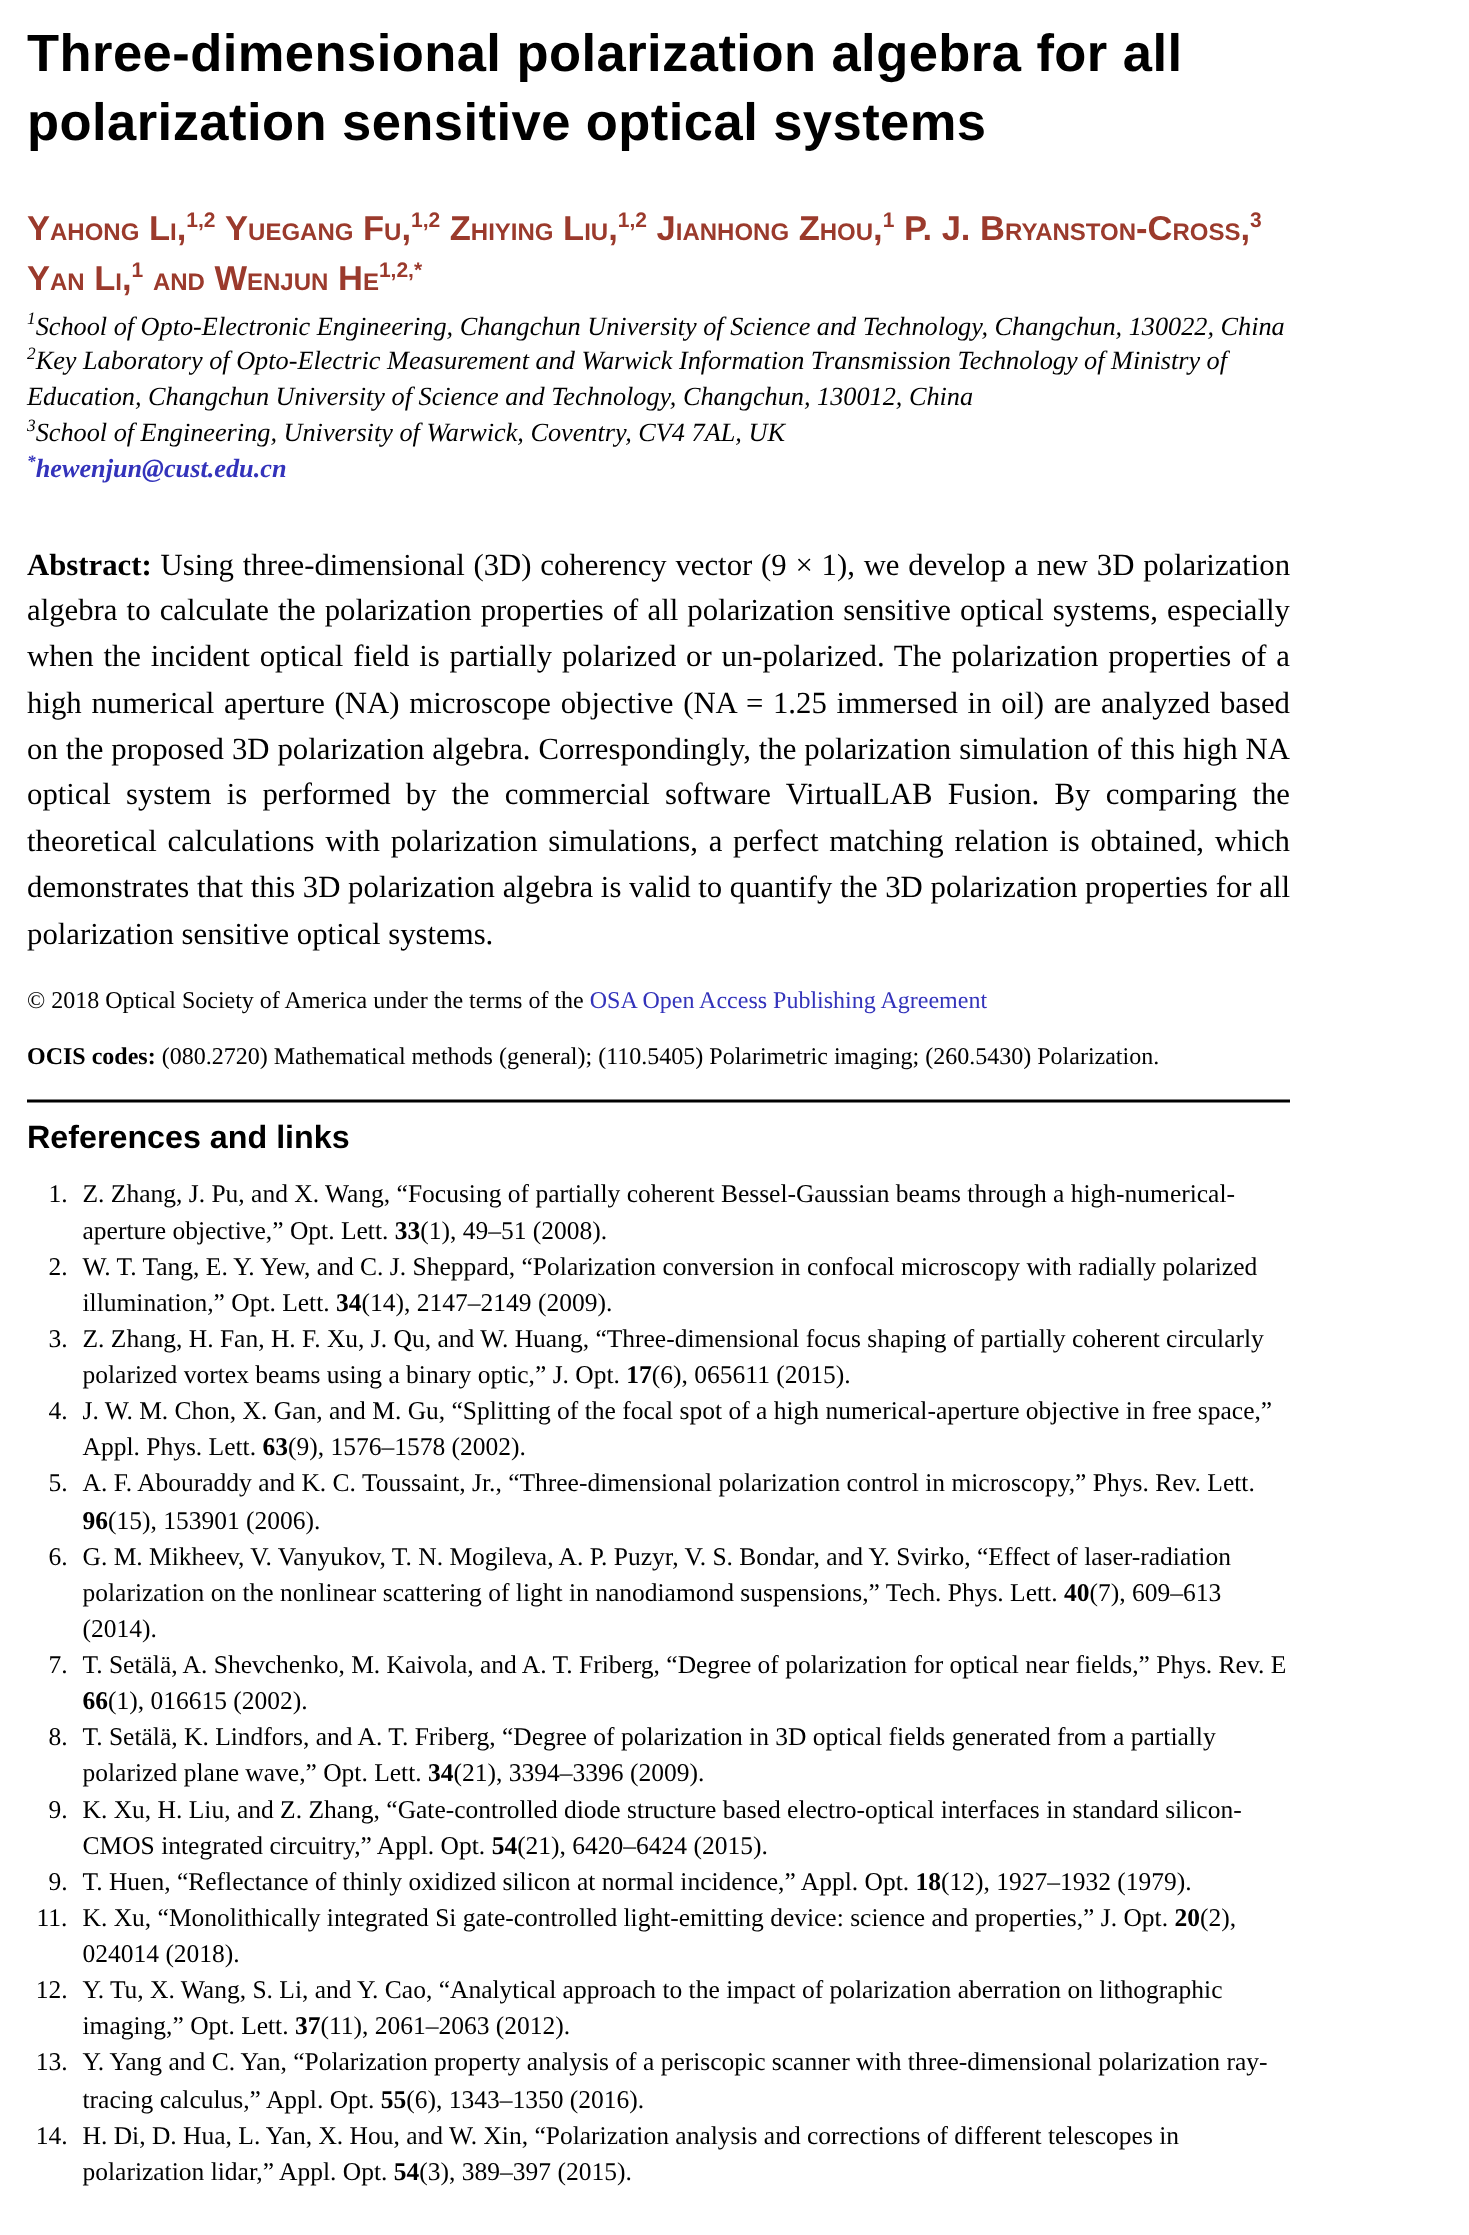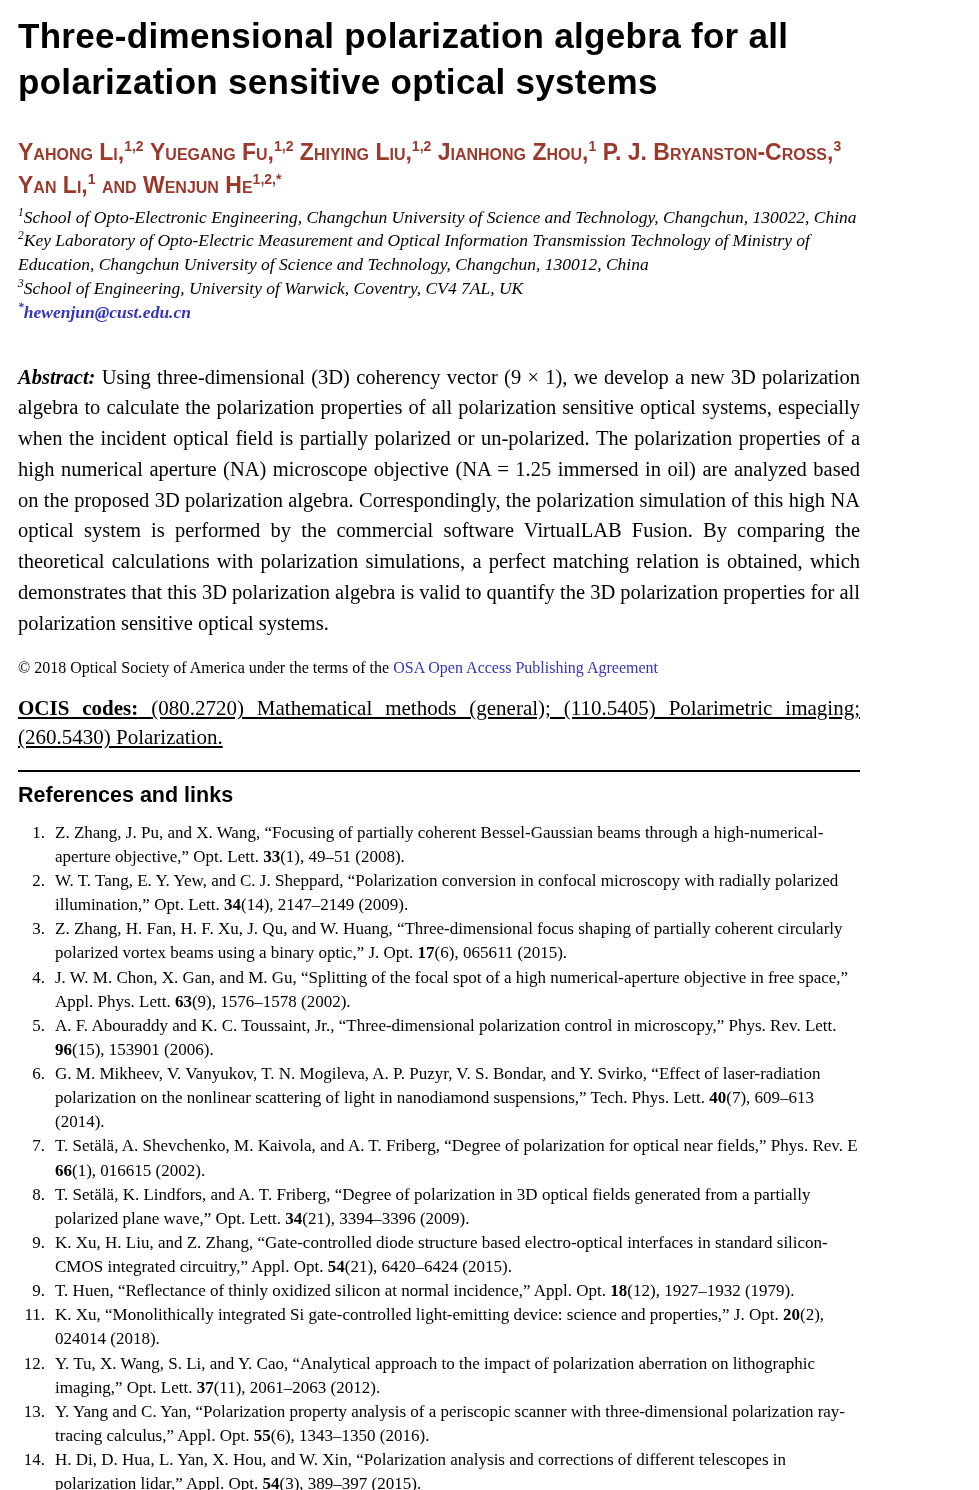--- a/index.html
+++ b/index.html
@@ -29,26 +29,26 @@
   .affil, .email-line {
     font-size: 17.5px; font-style: italic; line-height: 1.36; margin: 0;
   }
   .affil sup, .email-line sup { font-size: 11.5px; line-height: 0; }
   .email-link { text-decoration: none; font-style: italic; }
 
   .abstract {
     font-size: 20.5px; line-height: 1.5; text-align: justify;
     margin: 37px 0 0 0;
   }
-  .abstract-label { font-weight: 700; font-style: italic; }
+  .abstract-label { font-weight: 700; }
 
   .copyright { font-size: 16px; line-height: 1.35; margin: 19px 0 0 0; }
   .osa-link { text-decoration: none; }
 
-  .ocis { font-size: 21px; line-height: 1.4; text-align: justify; margin: 15px 0 0 0; text-decoration: underline; }
+  .ocis { font-size: 16px; line-height: 1.4; text-align: justify; margin: 15px 0 0 0; }
   .ocis-label { font-weight: 700; }
 
   .rule { border: none; border-top: 2.5px solid #000; margin: 17px 0 0 0; }
 
   .refs-heading {
     font-family: "Liberation Sans", sans-serif;
     font-size: 21.5px; font-weight: 700; margin: 11px 0 13px 0;
   }
 
   .refs { font-size: 17px; line-height: 1.42; }
@@ -60,21 +60,21 @@
 <body>
 
 <div class="page">
 
   <h1 class="title">Three-dimensional polarization algebra for all polarization sensitive optical systems</h1>
 
   <p class="authors" style="color: rgb(155, 58, 44);"><span class="author-name">Yahong Li,</span><sup class="author-sup">1,2</sup> <span class="author-name">Yuegang Fu,</span><sup class="author-sup">1,2</sup> <span class="author-name">Zhiying Liu,</span><sup class="author-sup">1,2</sup> <span class="author-name">Jianhong Zhou,</span><sup class="author-sup">1</sup> <span class="author-name">P. J. Bryanston-Cross,</span><sup class="author-sup">3</sup> <span class="author-name">Yan Li,</span><sup class="author-sup">1</sup> <span class="author-name">and Wenjun He</span><sup class="author-sup">1,2,*</sup></p>
 
   <div class="affils">
       <p class="affil"><sup>1</sup><span>School of Opto-Electronic Engineering, Changchun University of Science and Technology, Changchun, 130022, China</span></p>
-      <p class="affil"><sup>2</sup><span>Key Laboratory of Opto-Electric Measurement and Optical Information Transmission Technology of Ministry of Education, Changchun University of Science and Technology, Changchun, 130012, China</span></p>
+      <p class="affil"><sup>2</sup><span>Key Laboratory of Opto-Electric Measurement and Warwick Information Transmission Technology of Ministry of Education, Changchun University of Science and Technology, Changchun, 130012, China</span></p>
       <p class="affil"><sup>3</sup><span>School of Engineering, University of Warwick, Coventry, CV4 7AL, UK</span></p>
     </div>
 
   <p class="email-line" style="color: rgb(51, 51, 187); font-weight: bold;"><sup>*</sup><a href="#" class="email-link" style="color: rgb(51, 51, 187);">hewenjun@cust.edu.cn</a></p>
 
   <p class="abstract"><span class="abstract-label">Abstract:</span> <span>Using three-dimensional (3D) coherency vector (9 × 1), we develop a new 3D polarization algebra to calculate the polarization properties of all polarization sensitive optical systems, especially when the incident optical field is partially polarized or un-polarized. The polarization properties of a high numerical aperture (NA) microscope objective (NA = 1.25 immersed in oil) are analyzed based on the proposed 3D polarization algebra. Correspondingly, the polarization simulation of this high NA optical system is performed by the commercial software VirtualLAB Fusion. By comparing the theoretical calculations with polarization simulations, a perfect matching relation is obtained, which demonstrates that this 3D polarization algebra is valid to quantify the 3D polarization properties for all polarization sensitive optical systems.</span></p>
 
   <p class="copyright"><span>© 2018 Optical Society of America under the terms of the </span><a href="#" class="osa-link" style="color: rgb(51, 51, 187);">OSA Open Access Publishing Agreement</a></p>
 
   <p class="ocis"><span class="ocis-label">OCIS codes:</span> <span>(080.2720) Mathematical methods (general); (110.5405) Polarimetric imaging; (260.5430) Polarization.</span></p>

